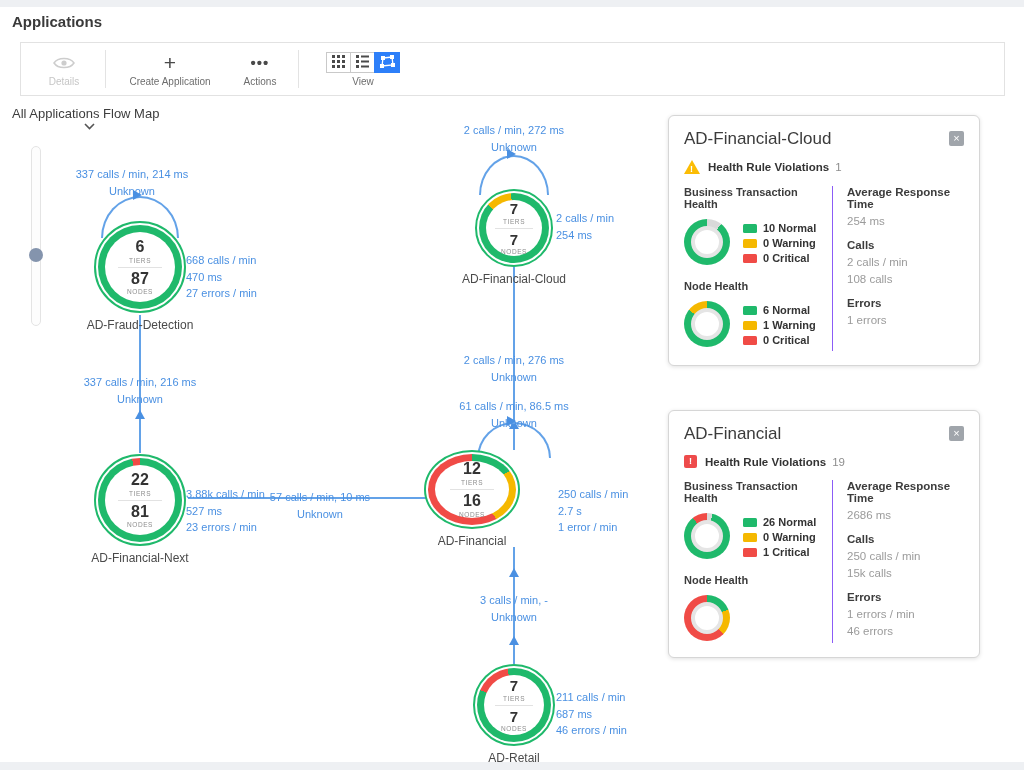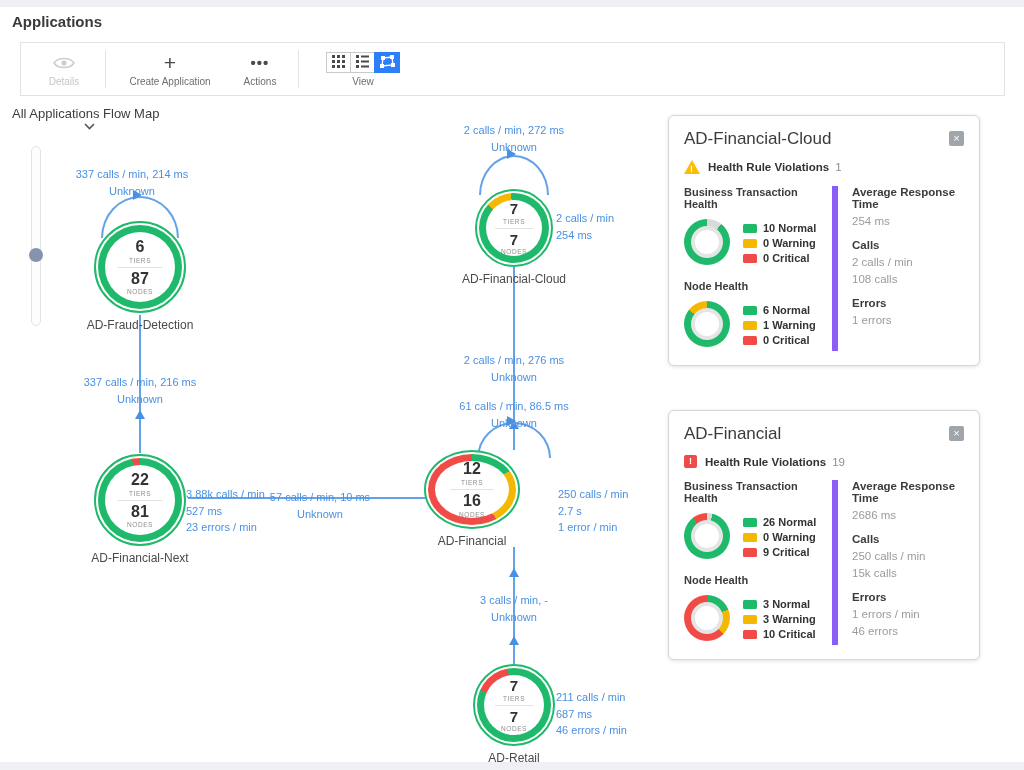--- a/index.html
+++ b/index.html
@@ -88,21 +88,21 @@
   .vio-label { font-size:11.5px; font-weight:700; color:#333; margin-left:8px; }
   .vio-count { font-size:11.5px; color:#8d8d8d; margin-left:6px; }
   .warn-tri { position:relative; width:0; height:0; border-left:8px solid transparent;
               border-right:8px solid transparent; border-bottom:14px solid #fbbc04; }
   .warn-tri i { position:absolute; left:-2px; top:4px; color:#fff; font-style:normal;
                 font-size:9px; font-weight:700; }
   .crit-ico { width:13px; height:13px; background:#ee4b4b; border-radius:2px; color:#fff;
               font-size:9px; font-weight:700; text-align:center; line-height:13px; }
   .panel-body { display:flex; margin-top:12px; }
   .col-left { flex:1 1 auto; padding-right:10px; }
-  .col-right { flex:0 0 132px; border-left:6px solid #8b5cf6; padding-left:14px; }
+  .col-right { flex:0 0 132px; border-left:1px solid #8b5cf6; padding-left:14px; }
   .sec-label { font-size:11px; font-weight:700; color:#3c3c3c; margin-bottom:9px; }
   .donut-row { display:flex; align-items:flex-start; margin-bottom:13px; }
   .donut { width:46px; height:46px; border-radius:50%; display:flex; align-items:center; justify-content:center; }
   .hole { width:32px; height:32px; border-radius:50%; background:#fff; border:4px solid #e5e5e5; }
   .legend { margin-left:13px; }
   .legend-item { display:flex; align-items:center; margin:3px 0; }
   .sw { width:14px; height:9px; border-radius:1.5px; margin-right:6px; }
   .sw-normal { background:#1fb96b; } .sw-warning { background:#f5b800; } .sw-critical { background:#f04b46; }
   .legend-item span:last-child { font-size:11px; font-weight:700; color:#333; white-space:nowrap; }
   .m-label { font-size:11.5px; font-weight:700; color:#3c3c3c; margin-top:12px; }
@@ -236,20 +236,25 @@
   </div>
   <div class="elabel" style="left:424px; top:398px; width:180px;">
     <div>61 calls / min, 86.5 ms</div>
       <div>Unknown</div>
   </div>
   <div class="elabel" style="left:434px; top:592px; width:160px;">
     <div>3 calls / min, -</div>
       <div>Unknown</div>
   </div>
 
+  <div class="emetrics" style="left:186px; top:252px;">
+    <div>668 calls / min</div>
+      <div>470 ms</div>
+      <div>27 errors / min</div>
+  </div>
   <div class="emetrics" style="left:186px; top:486px;">
     <div>3.88k calls / min</div>
       <div>527 ms</div>
       <div>23 errors / min</div>
   </div>
   <div class="emetrics" style="left:556px; top:210px;">
     <div>2 calls / min</div>
       <div>254 ms</div>
   </div>
   <div class="emetrics" style="left:558px; top:486px;">
@@ -426,43 +431,29 @@
             <div class="legend-item">
                 <span class="sw sw-normal"></span>
                 <span>26 Normal</span>
               </div>
             <div class="legend-item">
                 <span class="sw sw-warning"></span>
                 <span>0 Warning</span>
               </div>
             <div class="legend-item">
                 <span class="sw sw-critical"></span>
-                <span>9 Critical</span>
+                <span>1 Critical</span>
               </div>
           </div>
         </div>
         <div class="sec-label">Node Health</div>
         <div class="donut-row" style="margin-bottom:2px;">
           <div class="donut" style="background: conic-gradient(rgb(31, 185, 107) 0deg, rgb(31, 185, 107) 68deg, rgb(245, 184, 0) 68deg, rgb(245, 184, 0) 135deg, rgb(240, 75, 70) 135deg, rgb(240, 75, 70) 360deg);">
               <div class="hole"></div>
             </div>
-          <div class="legend">
-            <div class="legend-item">
-                <span class="sw sw-normal"></span>
-                <span>3 Normal</span>
-              </div>
-            <div class="legend-item">
-                <span class="sw sw-warning"></span>
-                <span>3 Warning</span>
-              </div>
-            <div class="legend-item">
-                <span class="sw sw-critical"></span>
-                <span>10 Critical</span>
-              </div>
-          </div>
         </div>
       </div>
       <div class="col-right">
         <div class="m-label">Average Response Time</div>
         <div class="m-val">2686 ms</div>
         <div class="m-label">Calls</div>
         <div class="m-val">250 calls / min</div>
         <div class="m-val">15k calls</div>
         <div class="m-label">Errors</div>
         <div class="m-val">1 errors / min</div>

